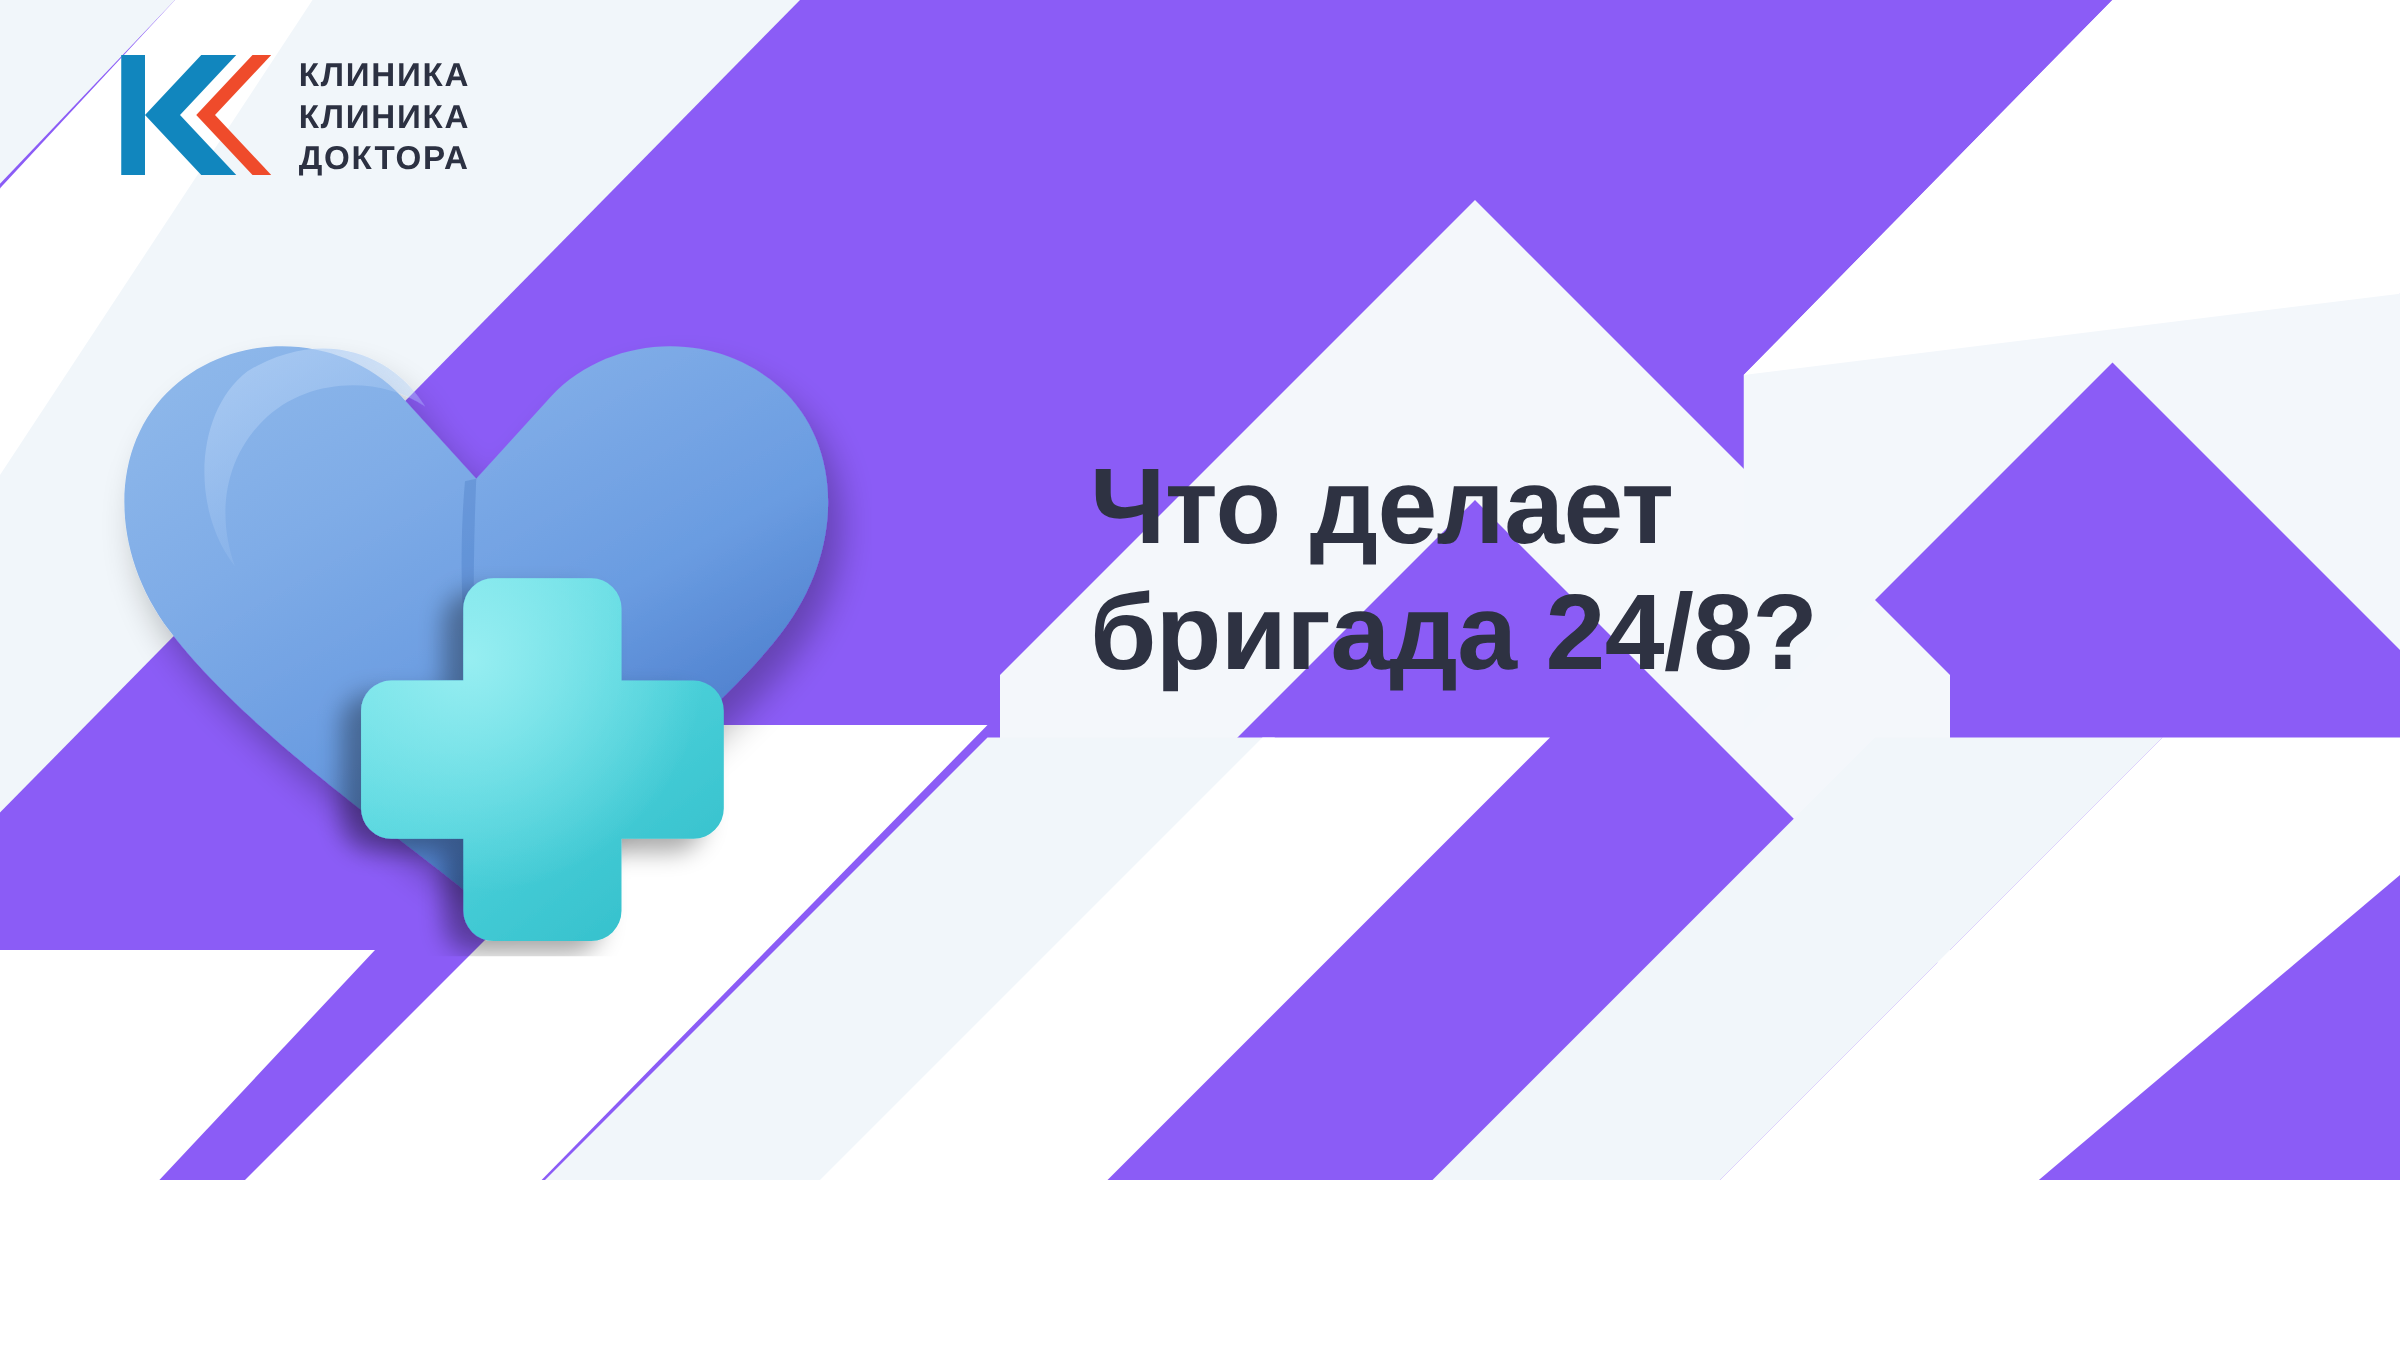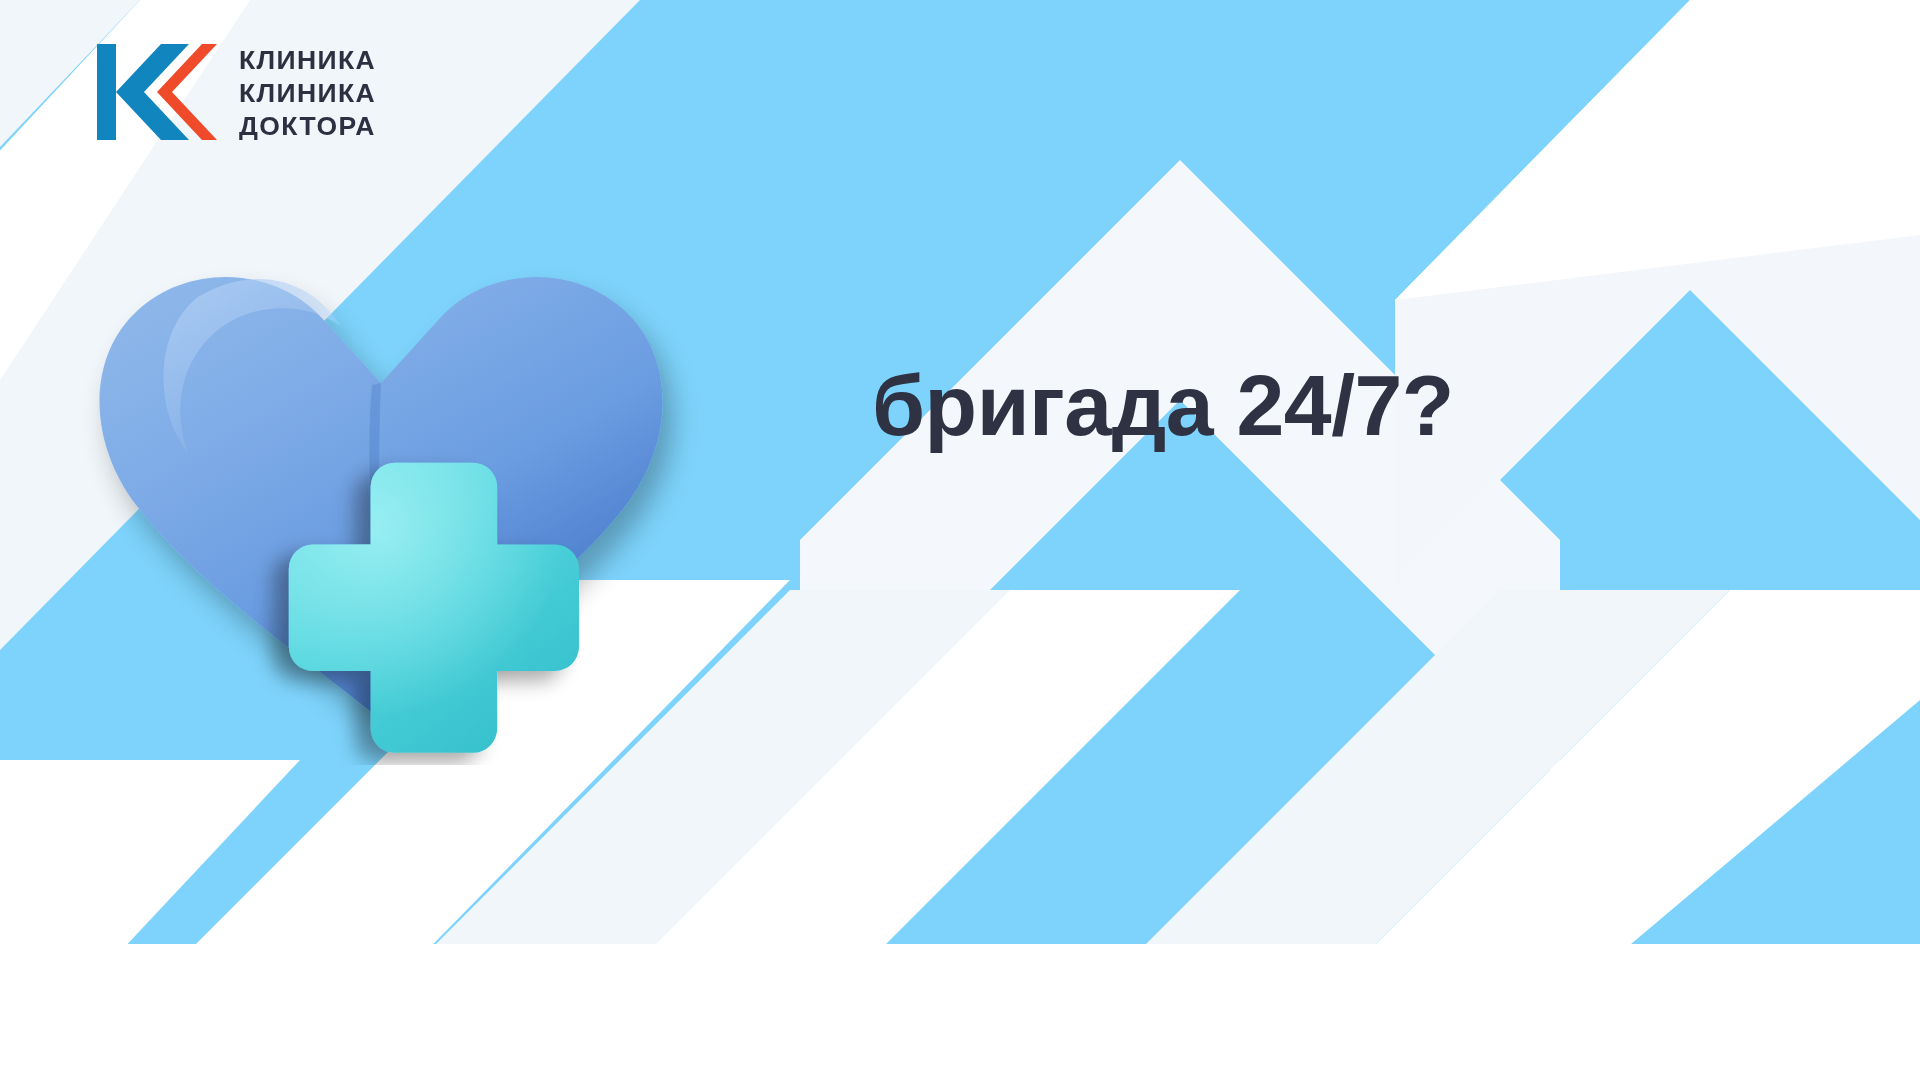--- a/index.html
+++ b/index.html
@@ -13,21 +13,21 @@
   body {
     font-family: "Liberation Sans", sans-serif;
     background: #FFFFFF;
     position: relative;
   }
 
   #stage {
     position: relative;
     width: 1920px;
     height: 944px;
-    background: #7dd3fc;
+    background: #8b5cf6;
     overflow: hidden;
   }
 
   
   .bg-layer {
     position: absolute;
     inset: 0;
     overflow: hidden;
     pointer-events: none;
   }
@@ -240,16 +240,17 @@
                  h -62 v 62 a 26 26 0 0 1 -26 26
                  h -84 a 26 26 0 0 1 -26 -26
                  v -62 h -62 a 26 26 0 0 1 -26 -26
                  v -84 a 26 26 0 0 1 26 -26
                  h 62 v -62 a 26 26 0 0 1 26 -26 Z" transform="translate(10,120) scale(0.93)" fill="url(#crossHi)"></path>
       </g>
     </svg>
   </div>
 
   <div class="headline">
-    <div class="headline-line">бригада 24/7?</div>
+    <div class="headline-line">Что делает</div>
+    <div class="headline-line">бригада 24/8?</div>
   </div>
 
 </div>
 
 </body></html>

